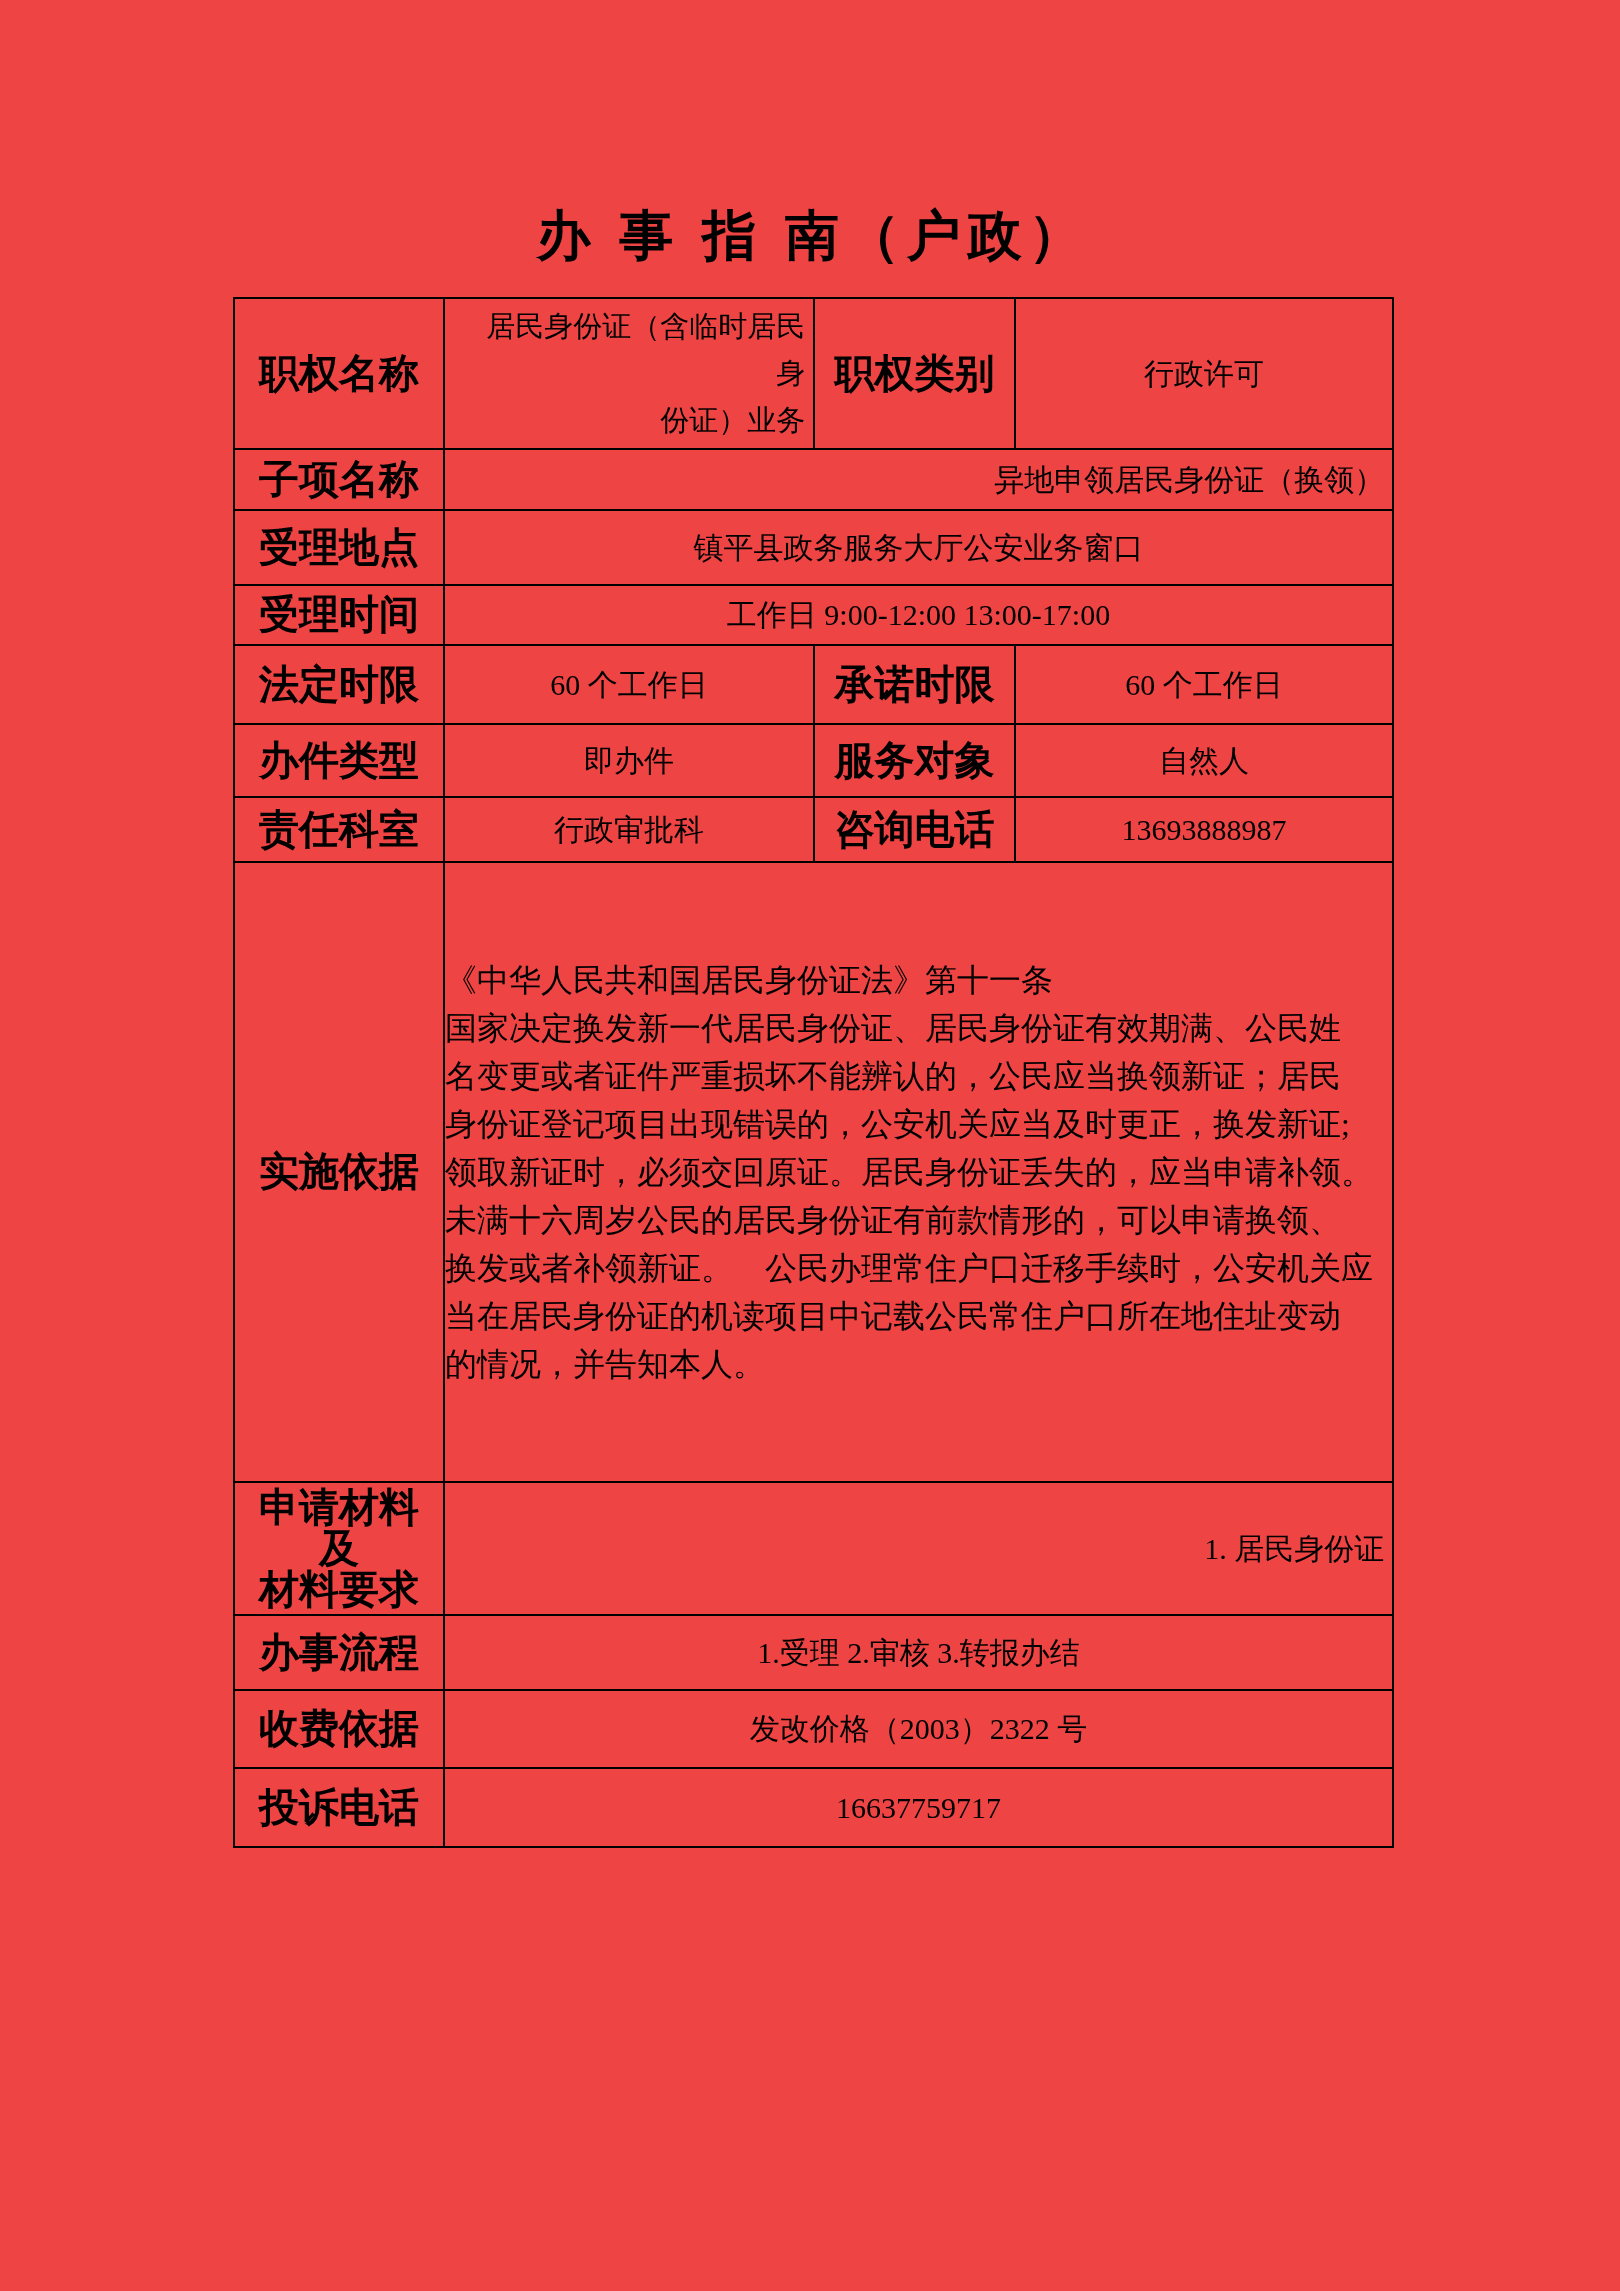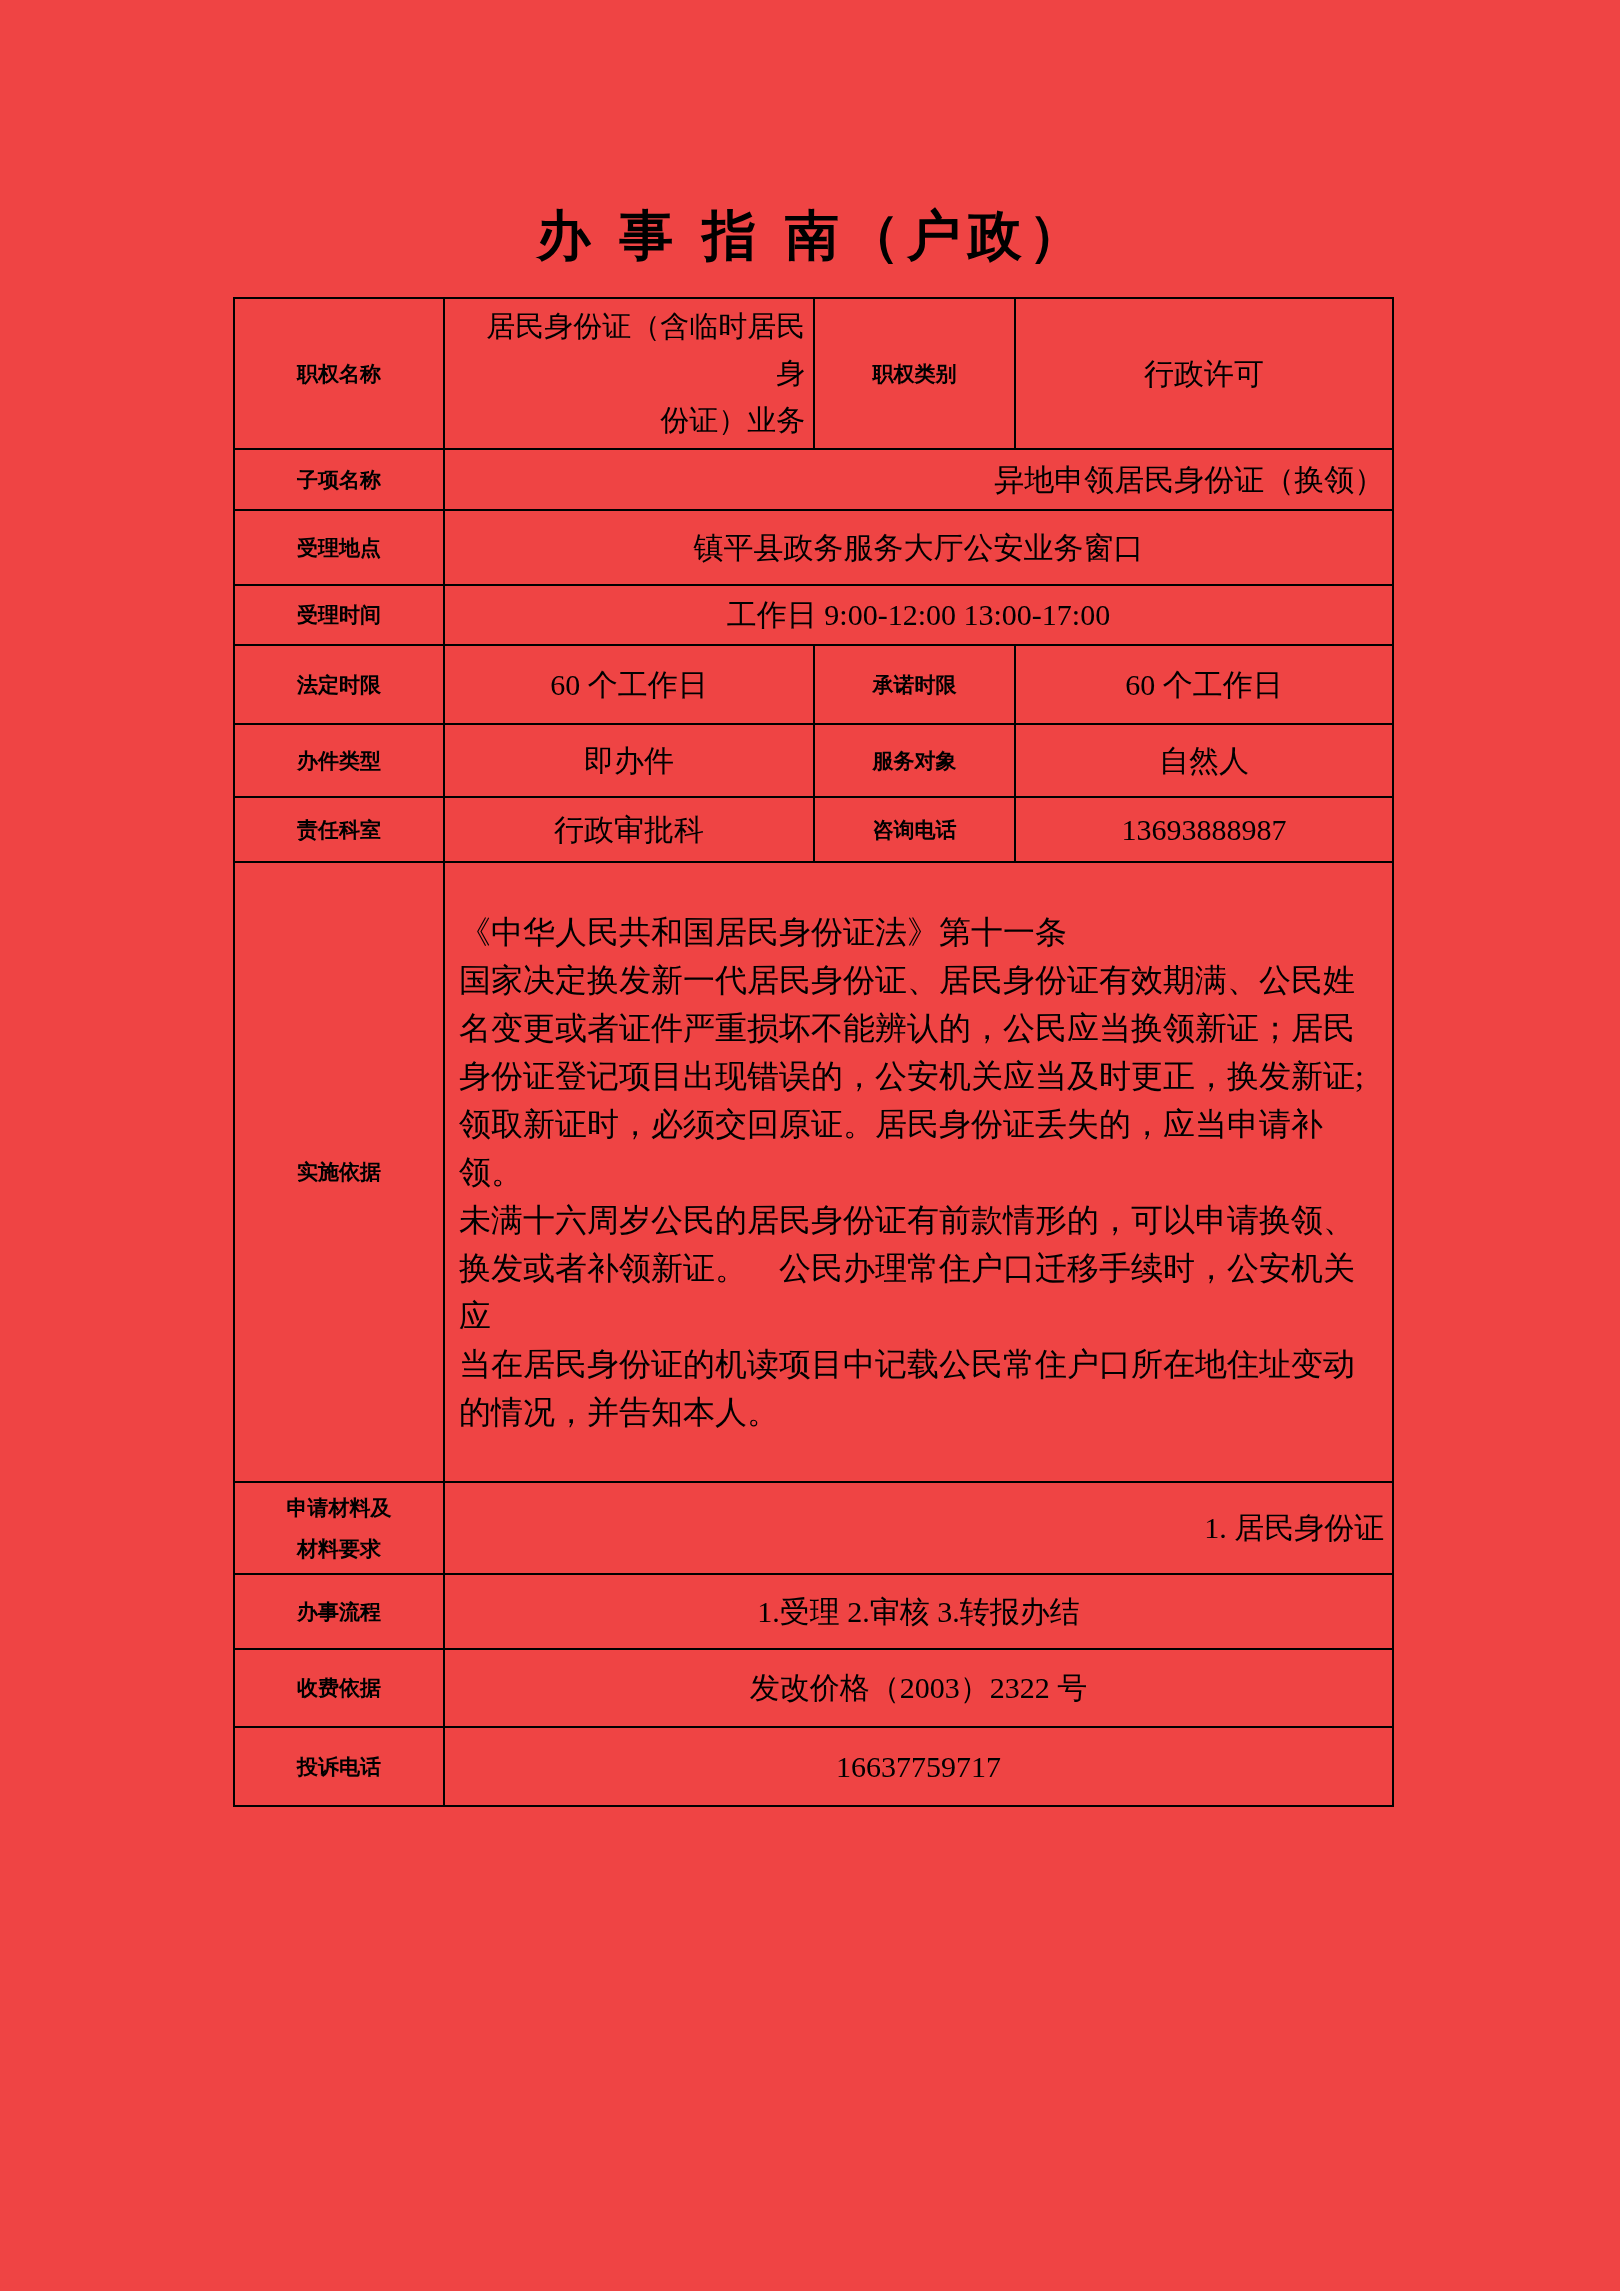--- a/index.html
+++ b/index.html
@@ -41,21 +41,21 @@
   table.guide tr { border: 2.9px solid #000; }
   table.guide td {
     border: 2px solid #000;
     vertical-align: middle;
     padding: 3.9px 7.8px;
     overflow: hidden;
   }
   td.lbl {
     font-family: "Liberation Sans", "DejaVu Sans", sans-serif;
     font-weight: bold;
-    font-size: 21px;
+    font-size: 40px;
     text-align: center;
     white-space: pre-line;
     line-height: 41px;
   }
   td.val {
     font-size: 30px;
     text-align: center;
     line-height: 43px;
   }
   td.val.left {
@@ -65,21 +65,21 @@
   td.val.multiline {
     white-space: pre-line;
     line-height: 47px;
     font-size: 29px;
   }
   td.val.basis {
     white-space: pre-wrap;
     text-align: left;
     font-size: 32px;
     line-height: 48px;
-    padding-left: 14px;
+    padding-left: 0;
     padding-right: 5.9px;
   }
   
   tr.r1  { height: 84px; }
   tr.r2  { height: 61px; margin-left: 44px; }
   tr.r3  { height: 75px; }
   tr.r4  { height: 60px; padding-left: 32px; }
   tr.r5  { height: 79px; }
   tr.r6  { height: 73px; }
   tr.r7  { height: 65px; }

